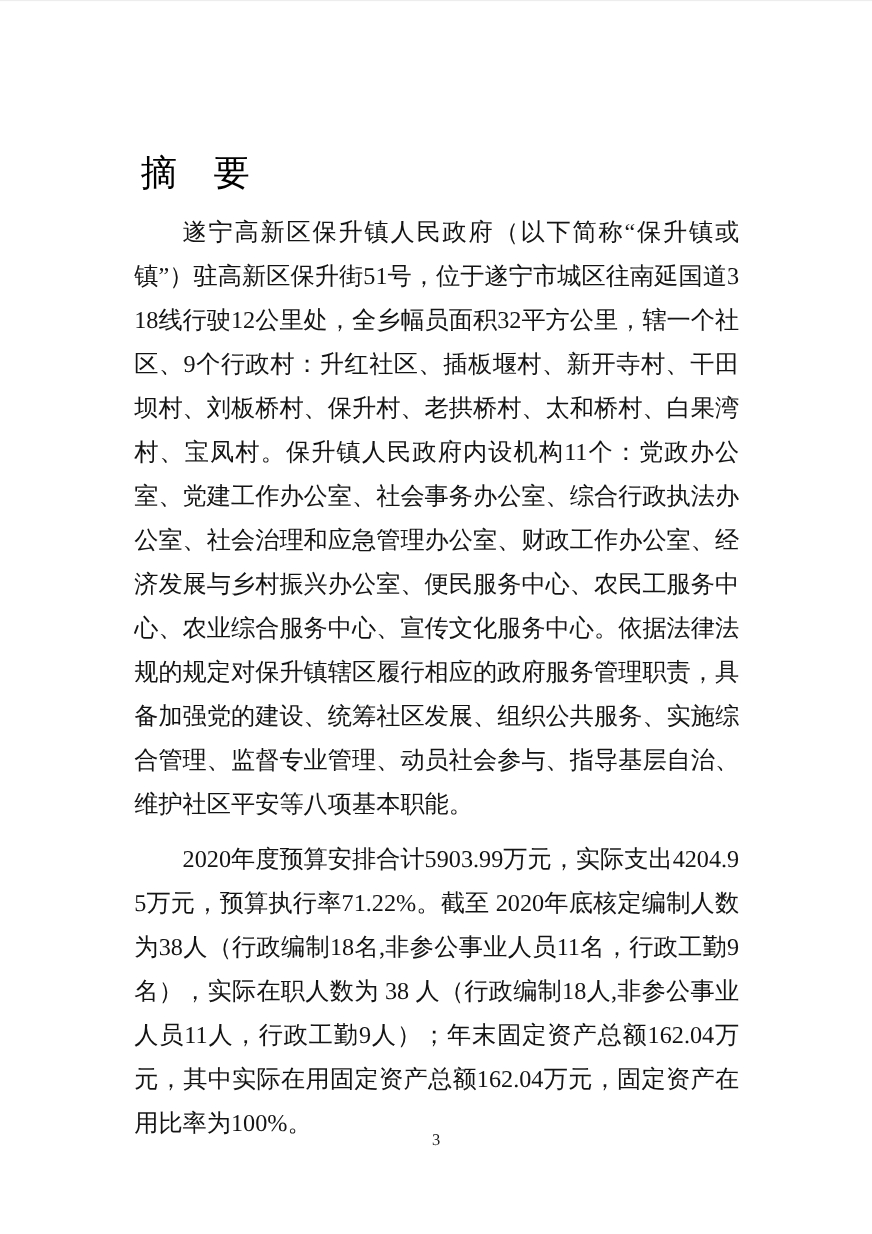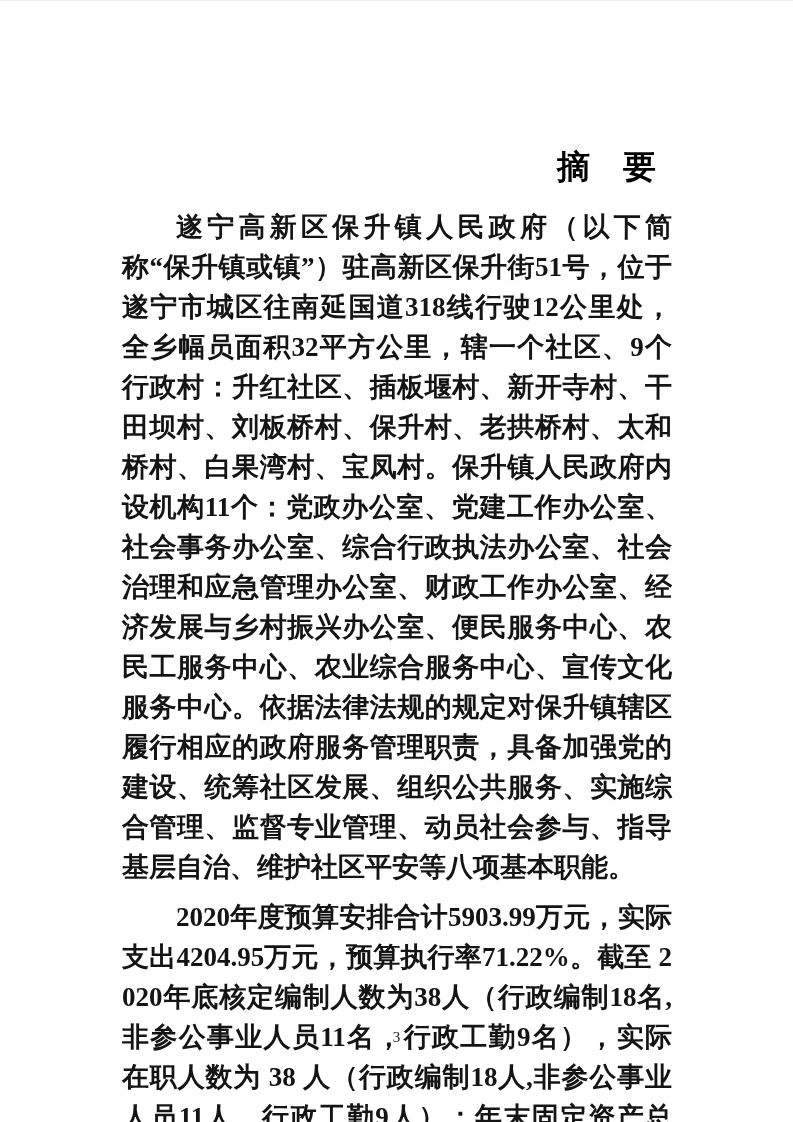--- a/index.html
+++ b/index.html
@@ -16,43 +16,42 @@
     border-top: 1px solid #ededed;
     overflow: hidden;
     color: #141414;
     font-family: "Liberation Serif", serif;
   }
   .content {
     box-sizing: border-box;
     padding: 126px 121px 0 122px;
   }
   .doc-title {
-    margin: 16px;
-    text-align: right;
+    margin: 6px;
+    text-align: left;
     font-family: "DejaVu Sans", sans-serif;
-    font-weight: 700;
+    font-weight: 400;
     font-size: 33px;
     line-height: 48px;
     color: #000000;
   }
   .section-heading {
     margin: 40px 0 0 0;
     font-weight: 400;
     font-size: 23px;
     line-height: 30px;
   }
   .body-para {
     margin: 10px 0 0 0;
-    font-size: 27px;
+    font-size: 22px;
     line-height: 40px;
     text-align: justify;
     text-justify: inter-ideograph;
     text-indent: 2em;
     word-break: break-all;
-    font-weight: bold;
   }
   .page-number {
     position: absolute;
     left: 0;
     right: 0;
     top: 1026px;
     text-align: center;
     font-size: 15px;
     line-height: 20px;
     color: #1a1a1a;

